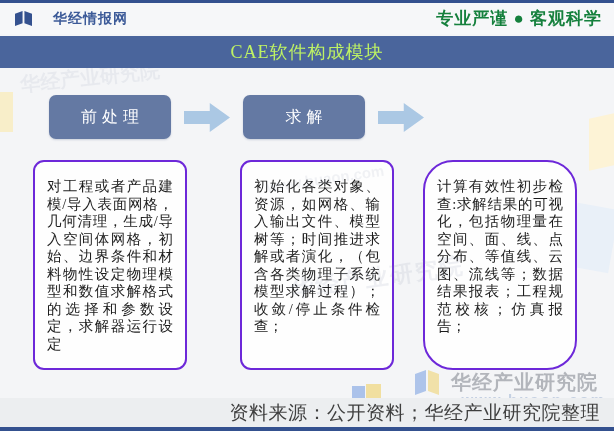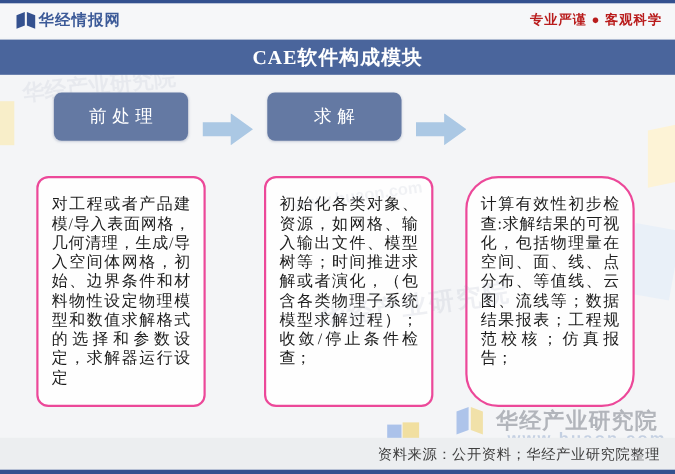--- a/index.html
+++ b/index.html
@@ -17,51 +17,51 @@
   
   .top-border{position:absolute;left:0;top:0;width:614px;height:3px;background:#34518f;z-index:6;}
   .bottom-border{position:absolute;left:0;top:427px;width:614px;height:4px;background:#34518f;z-index:6;}
   
   .header{
     position:absolute;left:0;top:3px;width:614px;height:31px;
     background:#f6f7f9;z-index:5;
     display:flex;align-items:center;justify-content:space-between;
     box-sizing:border-box;padding:0 12px 0 14px;
   }
-  .brand{display:flex;align-items:center;gap:2px;}
+  .brand{display:flex;align-items:center;gap:20px;}
   .brand .logo{display:inline-flex;width:19px;height:17px;}
   .site-name{font-size:14px;font-weight:bold;color:#3c5a98;letter-spacing:1px;}
-  .tagline{font-size:12px;font-weight:bold;color:#b91c1c;letter-spacing:1px;}
+  .tagline{font-size:17px;font-weight:bold;color:#15803d;letter-spacing:1px;}
   
   .title-bar{
     position:absolute;left:0;top:36px;width:614px;height:32px;
     background:#4a659c;z-index:5;
     display:flex;align-items:center;justify-content:center;
   }
   .title-bar h1{
-    margin:0;font-size:18px;font-weight:bold;color:#ffffff;letter-spacing:1px;
+    margin:0;font-size:18px;font-weight:normal;color:#bef264;letter-spacing:1px;
   }
   
   .step-box{
-    position:absolute;top:84px;width:122px;height:44px;
+    position:absolute;top:95px;width:122px;height:44px;
     background:#6479a3;border-radius:7px;z-index:2;
     display:flex;align-items:center;justify-content:center;
     color:#fff;font-size:16px;letter-spacing:5px;text-indent:5px;
     box-shadow:0 1px 2px rgba(80,100,140,.25);
   }
   .step-1{left:49px;} .step-2{left:243px;text-align:center;} .step-3{left:439px;}
   .arrow{
     position:absolute;top:103px;width:46px;height:29px;background:#abc8e4;z-index:2;
     clip-path:polygon(0 28%,56% 28%,56% 0,100% 50%,56% 100%,56% 72%,0 72%);
   }
   .arrow-1{left:184px;} .arrow-2{left:378px;}
   
   .card{
     position:absolute;top:160px;width:154px;height:210px;
-    background:#fefefe;border:2px solid #ec4899;border-radius:11px;
+    background:#fefefe;border:2px solid #6d28d9;border-radius:11px;
     box-sizing:border-box;z-index:1;
     padding:16px 12px 10px 12px;
   }
   .card-1{left:33px;} .card-2{left:240px;} .card-3{left:423px;border-radius:30px;}
   .card p{
     margin:0;font-size:14.5px;line-height:17.5px;color:#1c1c1c;
     text-align:justify;word-break:break-all;
   }
   
   .wm-brand-row{position:absolute;left:412px;top:369px;display:flex;align-items:center;gap:9px;z-index:2;}
@@ -86,21 +86,21 @@
   .decor-blue-right{left:572px;top:206px;width:42px;height:64px;background:#e9f0f8;transform:rotate(10deg);}
   .decor-blue-sq{left:352px;top:386px;width:13px;height:14px;background:#9db9e8;opacity:.85;}
   .decor-yellow-sq{left:366px;top:384px;width:15px;height:16px;background:#f1dd96;opacity:.9;}
   
   .footer{
     position:absolute;left:0;top:398px;width:614px;height:29px;
     background:#eceef0;z-index:4;
     display:flex;align-items:center;justify-content:flex-end;
     box-sizing:border-box;padding-right:14px;
   }
-  .footer .source{font-size:13px;color:#3f3f3f;letter-spacing:.5px;z-index:5;}
+  .footer .source{font-size:19px;color:#3f3f3f;letter-spacing:.5px;z-index:5;}
 </style>
 </head>
 <body>
 
 <div class="canvas">
 
   <div class="decor decor-yellow-left"></div>
   <div class="decor decor-yellow-right"></div>
   <div class="decor decor-blue-right"></div>
   <div class="decor decor-blue-sq"></div>

